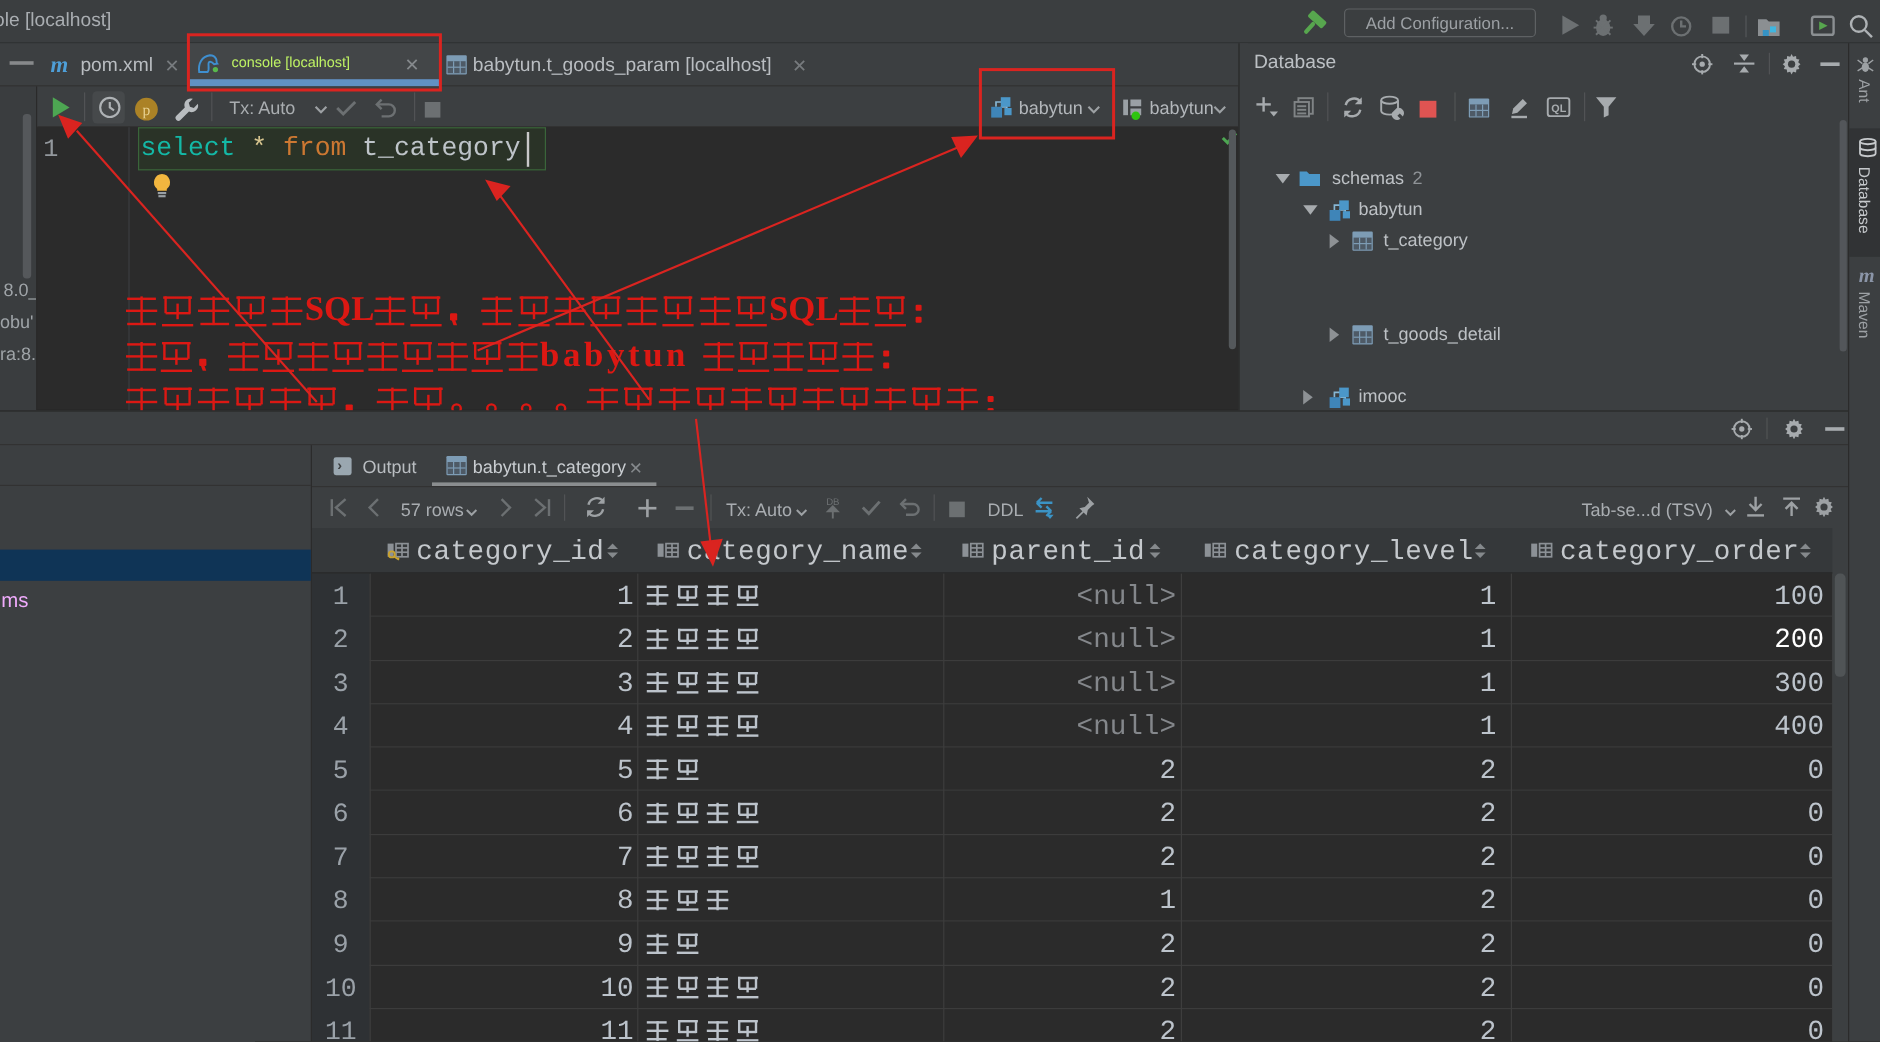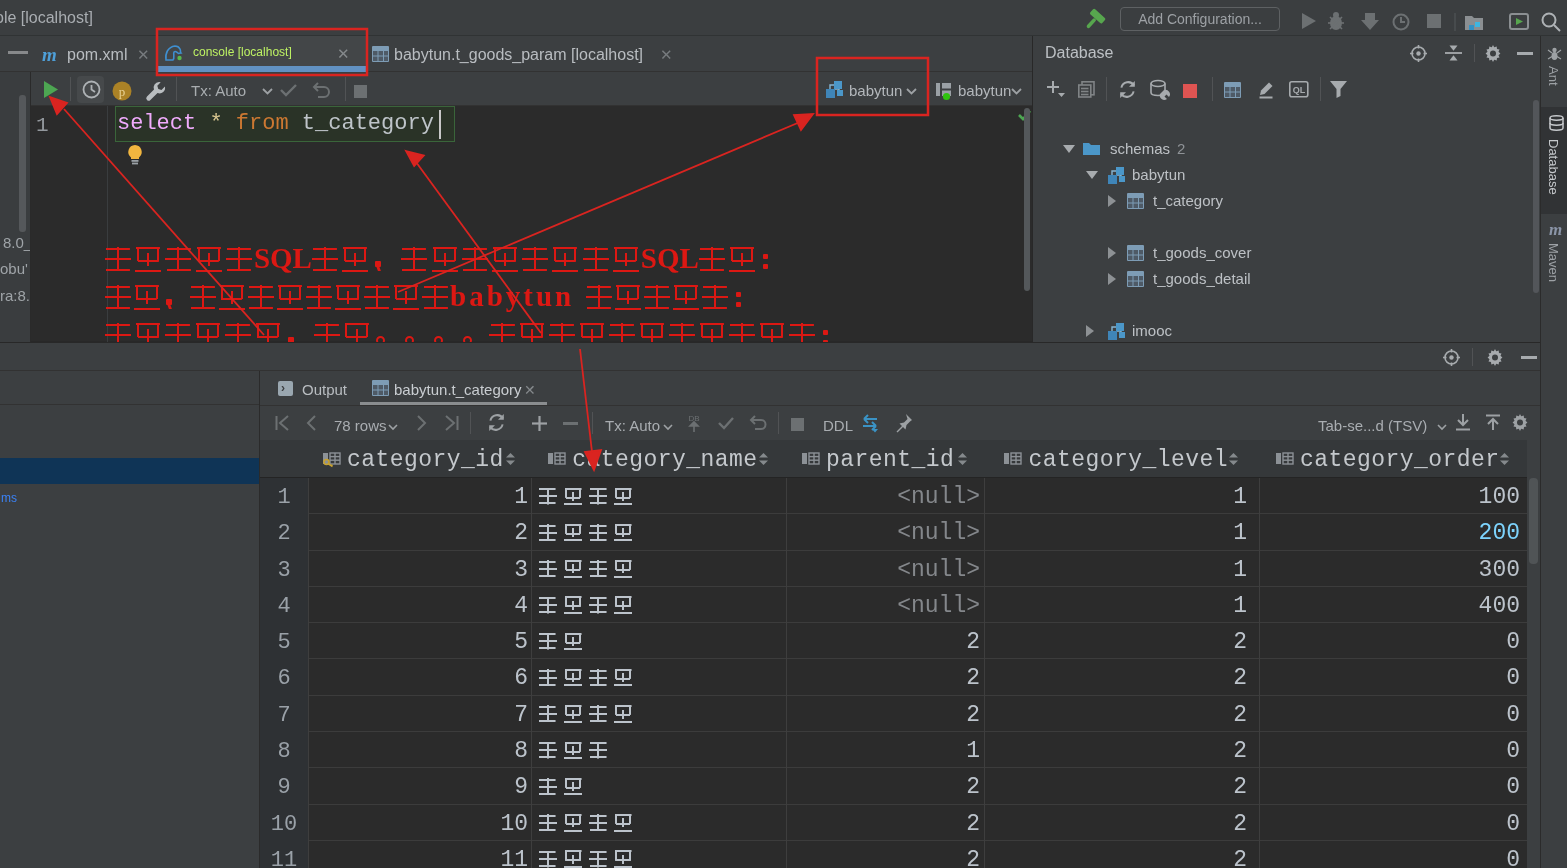--- a/index.html
+++ b/index.html
@@ -180,21 +180,21 @@
 <div class="abs" style="left:958px;top:82px;color:#b3b7bb;font-size:15px">babytun</div>
 <svg class="abs" style="left:1011px;top:88px" width="11" height="7" viewBox="0 0 11 7" fill="none" stroke="#9da1a4" stroke-width="1.8">
       <path d="M1 1 L5.5 5.5 L10 1"></path>
     </svg>
 
 <div class="abs" style="left:31px;top:106px;width:1001px;height:236px;background:#2b2b2b;border-bottom:1px solid #282828"></div>
 <div class="abs mono" style="left:36px;top:114px;color:#93989d;font-size:21px">1</div>
 <div class="abs" style="left:107px;top:106px;width:1px;height:236px;background:#3a3d3f"></div>
 
 <div class="abs" style="left:115px;top:106px;width:340px;height:36px;background:#2a3327;border:1px solid #3a653a"></div>
-<div class="abs mono" style="left:117px;top:111px;font-size:22px;white-space:pre"><span style="color:#f0abfc">select</span><span style="color:#d8c690"> * </span><span style="color:#cc7832">from</span><span style="color:#bec4c9"> t_category</span></div>
+<div class="abs mono" style="left:117px;top:111px;font-size:22px;white-space:pre"><span style="color:#14b8a6">select</span><span style="color:#d8c690"> * </span><span style="color:#cc7832">from</span><span style="color:#bec4c9"> t_category</span></div>
 <div class="abs" style="left:439px;top:110px;width:2px;height:29px;background:#c8c8c8"></div>
 
 <svg class="abs" style="left:127px;top:145px" width="16" height="20" viewBox="0 0 16 20">
       <path d="M8 0 a7 7 0 0 1 4 12.5 l0 1.5 h-8 l0-1.5 A7 7 0 0 1 8 0z" fill="#f2b63f"></path>
       <rect x="4.5" y="15" width="7" height="1.8" fill="#9aa0a5"></rect>
       <rect x="5" y="17.6" width="6" height="1.8" fill="#9aa0a5"></rect>
     </svg>
 
 <svg class="abs" style="left:1018px;top:110px" width="13" height="11" viewBox="0 0 13 11" fill="none" stroke="#4da652" stroke-width="2.6">
       <path d="M1 5 L5 9 L12 1"></path>
@@ -247,48 +247,33 @@
           <rect x="0" y="0" width="17" height="16" rx="1" fill="#7d9cb5"></rect>
           <rect x="1" y="5" width="15" height="10" fill="#4e5a66"></rect>
           <g stroke="#7d9cb5" stroke-width="1">
             <line x1="6" y1="5" x2="6" y2="15"></line>
             <line x1="11.5" y1="5" x2="11.5" y2="15"></line>
             <line x1="1" y1="10" x2="16" y2="10"></line>
           </g>
         </svg>
         <span class="lbl" style="left:121px">t_category</span>
       </div>
-      <div class="trow" style="top:134px;">
+      <div class="trow" style="top:160px;">
         <svg class="abs" style="left:76px;top:7px" width="8" height="12" viewBox="0 0 8 12">
           <path d="M0 0 v12 L8 6z" fill="#8d9194"></path>
         </svg>
         <svg class="abs" style="left:95px;top:5px" width="17" height="16" viewBox="0 0 17 16">
           <rect x="0" y="0" width="17" height="16" rx="1" fill="#7d9cb5"></rect>
           <rect x="1" y="5" width="15" height="10" fill="#4e5a66"></rect>
           <g stroke="#7d9cb5" stroke-width="1">
             <line x1="6" y1="5" x2="6" y2="15"></line>
             <line x1="11.5" y1="5" x2="11.5" y2="15"></line>
             <line x1="1" y1="10" x2="16" y2="10"></line>
           </g>
         </svg>
-        <span class="lbl" style="left:121px">t_goods_cover</span>
-      </div>
-      <div class="trow" style="top:160px;">
-        <svg class="abs" style="left:76px;top:7px" width="8" height="12" viewBox="0 0 8 12">
-          <path d="M0 0 v12 L8 6z" fill="#8d9194"></path>
-        </svg>
-        <svg class="abs" style="left:95px;top:5px" width="17" height="16" viewBox="0 0 17 16">
-          <rect x="0" y="0" width="17" height="16" rx="1" fill="#7d9cb5"></rect>
-          <rect x="1" y="5" width="15" height="10" fill="#4e5a66"></rect>
-          <g stroke="#7d9cb5" stroke-width="1">
-            <line x1="6" y1="5" x2="6" y2="15"></line>
-            <line x1="11.5" y1="5" x2="11.5" y2="15"></line>
-            <line x1="1" y1="10" x2="16" y2="10"></line>
-          </g>
-        </svg>
         <span class="lbl" style="left:121px">t_goods_detail</span>
       </div>
       <div class="trow" style="top:212px;">
         <svg class="abs" style="left:54px;top:7px" width="8" height="12" viewBox="0 0 8 12">
           <path d="M0 0 v12 L8 6z" fill="#8d9194"></path>
         </svg>
         <svg class="abs" style="left:75px;top:4px" width="19" height="19" viewBox="0 0 19 19">
           <g fill="none" stroke="#87b7d4" stroke-width="1.4">
             <path d="M5 9 v-4 h6"></path>
             <path d="M9 9 h5 v3"></path>
@@ -327,21 +312,21 @@
 
 <div class="abs" style="left:1032px;top:344px;width:508px;height:1px;background:#303234"></div>
 
 <div class="abs" style="left:0;top:342px;width:1540px;height:526px;background:#3c3f41"></div>
 <div class="abs" style="left:0;top:342px;width:1540px;height:1px;background:#282828"></div>
 <div class="abs" style="left:0;top:370px;width:1540px;height:1px;background:#323232"></div>
 
 <div class="abs" style="left:259px;top:371px;width:1px;height:497px;background:#2b2b2b"></div>
 <div class="abs" style="left:0;top:404px;width:259px;height:1px;background:#323232"></div>
 <div class="abs" style="left:0;top:458px;width:259px;height:26px;background:#0f3456"></div>
-<div class="abs" style="left:1px;top:491px;color:#3b82f6;font-size:12px">ms</div>
+<div class="abs" style="left:1px;top:491px;color:#f0abfc;font-size:17px">ms</div>
 
 <div class="abs" style="left:278px;top:381px;width:15px;height:15px;background:#9aa7b0;border-radius:2px"></div>
 <div class="abs" style="left:281px;top:381px;color:#3c3f41;font-size:12px;font-weight:bold">›</div>
 <div class="abs" style="left:302px;top:381px;color:#b9bdc1;font-size:15px">Output</div>
 <svg class="abs" style="left:372px;top:380px" width="17" height="16" viewBox="0 0 17 16">
       <rect x="0" y="0" width="17" height="16" rx="1" fill="#7d9cb5"></rect>
       <rect x="1" y="5" width="15" height="10" fill="#4e5a66"></rect>
       <g stroke="#7d9cb5" stroke-width="1">
         <line x1="6" y1="5" x2="6" y2="15"></line>
         <line x1="11.5" y1="5" x2="11.5" y2="15"></line>
@@ -426,21 +411,21 @@
       <div class="abs tb" style="left:535px;top:487px;color:#bcc3cb"><span class="cjk"><span class="g1"></span><span class="g2"></span><span class="g1"></span><span class="g2"></span></span></div>
       <div class="abs mono" style="left:780px;top:484px;width:200px;text-align:right;color:#84878b;font-size:23px">&lt;null&gt;</div>
       <div class="abs mono" style="left:1047px;top:484px;width:200px;text-align:right;color:#bcc3cb;font-size:23px">1</div>
       <div class="abs mono" style="left:1320px;top:484px;width:200px;text-align:right;color:#bcc3cb;font-size:23px">100</div>
       <div class="abs" style="left:308px;top:514.28px;width:1219px;height:36.28px;background:#2b2b2b;border-bottom:1px solid #3c3c3c"></div>
       <div class="abs mono" style="left:260px;top:521.28px;width:48px;text-align:center;color:#9aa1a8;font-size:22px">2</div>
       <div class="abs mono" style="left:326px;top:520.28px;width:202px;text-align:right;color:#bcc3cb;font-size:23px">2</div>
       <div class="abs tb" style="left:535px;top:523.28px;color:#bcc3cb"><span class="cjk"><span class="g1"></span><span class="g2"></span><span class="g1"></span><span class="g2"></span></span></div>
       <div class="abs mono" style="left:780px;top:520.28px;width:200px;text-align:right;color:#84878b;font-size:23px">&lt;null&gt;</div>
       <div class="abs mono" style="left:1047px;top:520.28px;width:200px;text-align:right;color:#bcc3cb;font-size:23px">1</div>
-      <div class="abs mono" style="left:1320px;top:520.28px;width:200px;text-align:right;color:#7dd3fc;font-size:23px">200</div>
+      <div class="abs mono" style="left:1320px;top:520.28px;width:200px;text-align:right;color:#ffffff;font-size:23px">200</div>
       <div class="abs" style="left:308px;top:550.56px;width:1219px;height:36.28px;background:#2b2b2b;border-bottom:1px solid #3c3c3c"></div>
       <div class="abs mono" style="left:260px;top:557.56px;width:48px;text-align:center;color:#9aa1a8;font-size:22px">3</div>
       <div class="abs mono" style="left:326px;top:556.56px;width:202px;text-align:right;color:#bcc3cb;font-size:23px">3</div>
       <div class="abs tb" style="left:535px;top:559.56px;color:#bcc3cb"><span class="cjk"><span class="g1"></span><span class="g2"></span><span class="g1"></span><span class="g2"></span></span></div>
       <div class="abs mono" style="left:780px;top:556.56px;width:200px;text-align:right;color:#84878b;font-size:23px">&lt;null&gt;</div>
       <div class="abs mono" style="left:1047px;top:556.56px;width:200px;text-align:right;color:#bcc3cb;font-size:23px">1</div>
       <div class="abs mono" style="left:1320px;top:556.56px;width:200px;text-align:right;color:#bcc3cb;font-size:23px">300</div>
       <div class="abs" style="left:308px;top:586.84px;width:1219px;height:36.28px;background:#2b2b2b;border-bottom:1px solid #3c3c3c"></div>
       <div class="abs mono" style="left:260px;top:593.84px;width:48px;text-align:center;color:#9aa1a8;font-size:22px">4</div>
       <div class="abs mono" style="left:326px;top:592.84px;width:202px;text-align:right;color:#bcc3cb;font-size:23px">4</div>
@@ -616,21 +601,21 @@
     <div class="abs" style="left:1521px;top:356px;width:16px;height:3px;background:#a7abae"></div>
     <svg class="abs" style="left:274px;top:415px" width="16" height="16" viewBox="0 0 16 16">
       <g stroke="#6c7072" stroke-width="2" fill="none">
         <path d="M14 1 L6 8 L14 15"></path>
         <line x1="2.5" y1="1" x2="2.5" y2="15"></line>
       </g>
     </svg>
     <svg class="abs" style="left:306px;top:415px" width="11" height="16" viewBox="0 0 11 16">
       <path d="M9 1 L2 8 L9 15" stroke="#6c7072" stroke-width="2" fill="none"></path>
     </svg>
-    <div class="abs" style="left:334px;top:417px;color:#a9adb1;font-size:15px">78 rows</div>
+    <div class="abs" style="left:334px;top:417px;color:#a9adb1;font-size:15px">57 rows</div>
     <svg class="abs" style="left:388px;top:424px" width="10" height="6" viewBox="0 0 10 6">
       <path d="M1 1 L5 5 L9 1" fill="none" stroke="#9da1a4" stroke-width="1.6"></path>
     </svg>
     <svg class="abs" style="left:416px;top:415px" width="11" height="16" viewBox="0 0 11 16">
       <path d="M2 1 L9 8 L2 15" stroke="#6c7072" stroke-width="2" fill="none"></path>
     </svg>
     <svg class="abs" style="left:444px;top:415px" width="16" height="16" viewBox="0 0 16 16">
       <g stroke="#6c7072" stroke-width="2" fill="none">
         <path d="M2 1 L10 8 L2 15"></path>
         <line x1="13.5" y1="1" x2="13.5" y2="15"></line>

